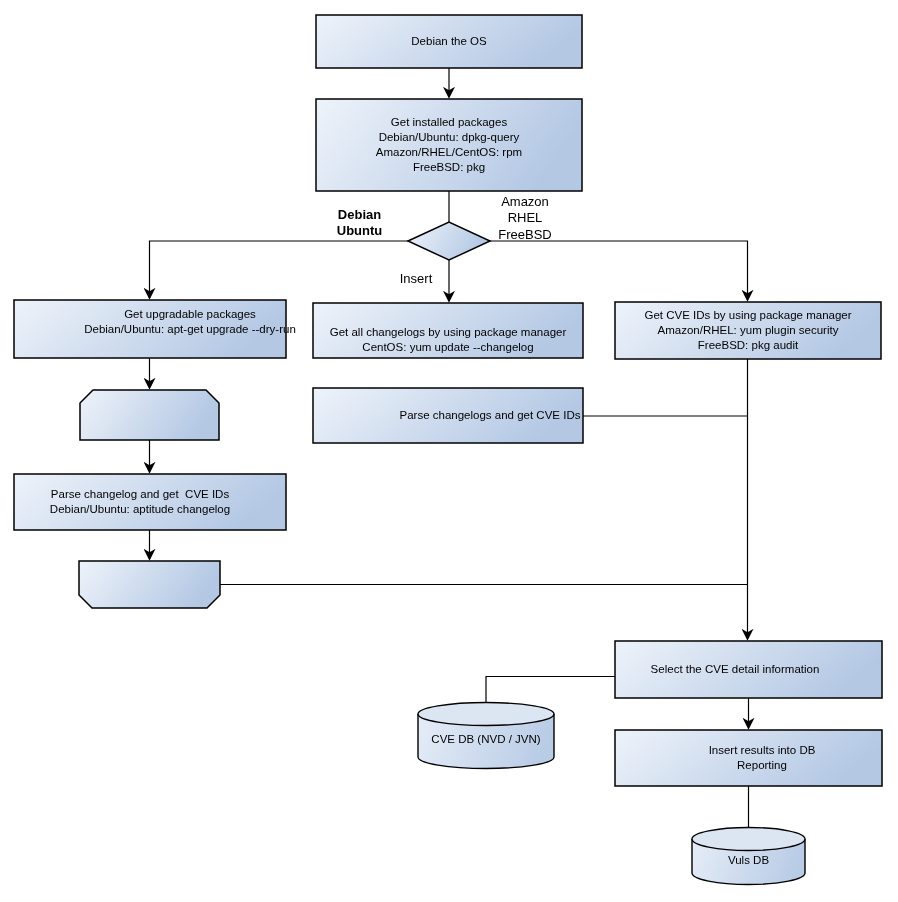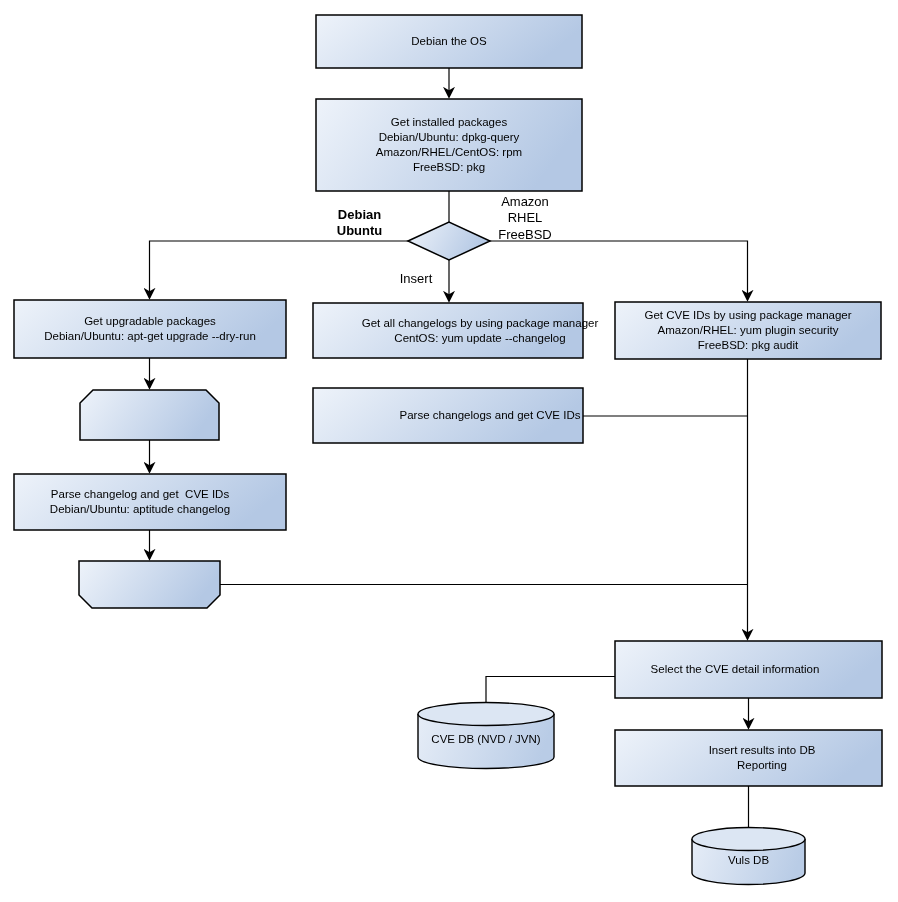--- a/index.html
+++ b/index.html
@@ -81,29 +81,29 @@
 
   <div class="branch" style="left:322px;top:207px;width:75px;text-align:center;font-weight:bold;">Debian
 Ubuntu</div>
 
   <div class="branch" style="left:496px;top:194px;width:58px;text-align:center;">Amazon
 RHEL
 FreeBSD</div>
 
   <div class="branch" style="left:388px;top:271px;width:56px;text-align:center;">Insert</div>
 
-  <div class="lbl" style="left:14px;top:300px;width:272px;height:58px;">Get upgradable packages
+  <div class="lbl" style="left:14px;top:293px;width:272px;height:58px;padding-left:40px;">Get upgradable packages
 Debian/Ubuntu: apt-get upgrade --dry-run</div>
 
 
   <div class="lbl" style="left:4px;top:474px;width:272px;height:56px;">Parse changelog and get  CVE IDs
 Debian/Ubuntu: aptitude changelog</div>
 
 
-  <div class="lbl" style="left:313px;top:303px;width:270px;height:55px;padding-left:32px;">Get all changelogs by using package manager
+  <div class="lbl" style="left:313px;top:312px;width:270px;height:55px;">Get all changelogs by using package manager
 CentOS: yum update --changelog</div>
 
   <div class="lbl" style="left:313px;top:388px;width:270px;height:55px;padding-left:42px;">Parse changelogs and get CVE IDs</div>
 
   <div class="lbl" style="left:615px;top:302px;width:266px;height:57px;">Get CVE IDs by using package manager
 Amazon/RHEL: yum plugin security
 FreeBSD: pkg audit</div>
 
   <div class="lbl" style="left:615px;top:641px;width:240px;height:57px;">Select the CVE detail information</div>
 

